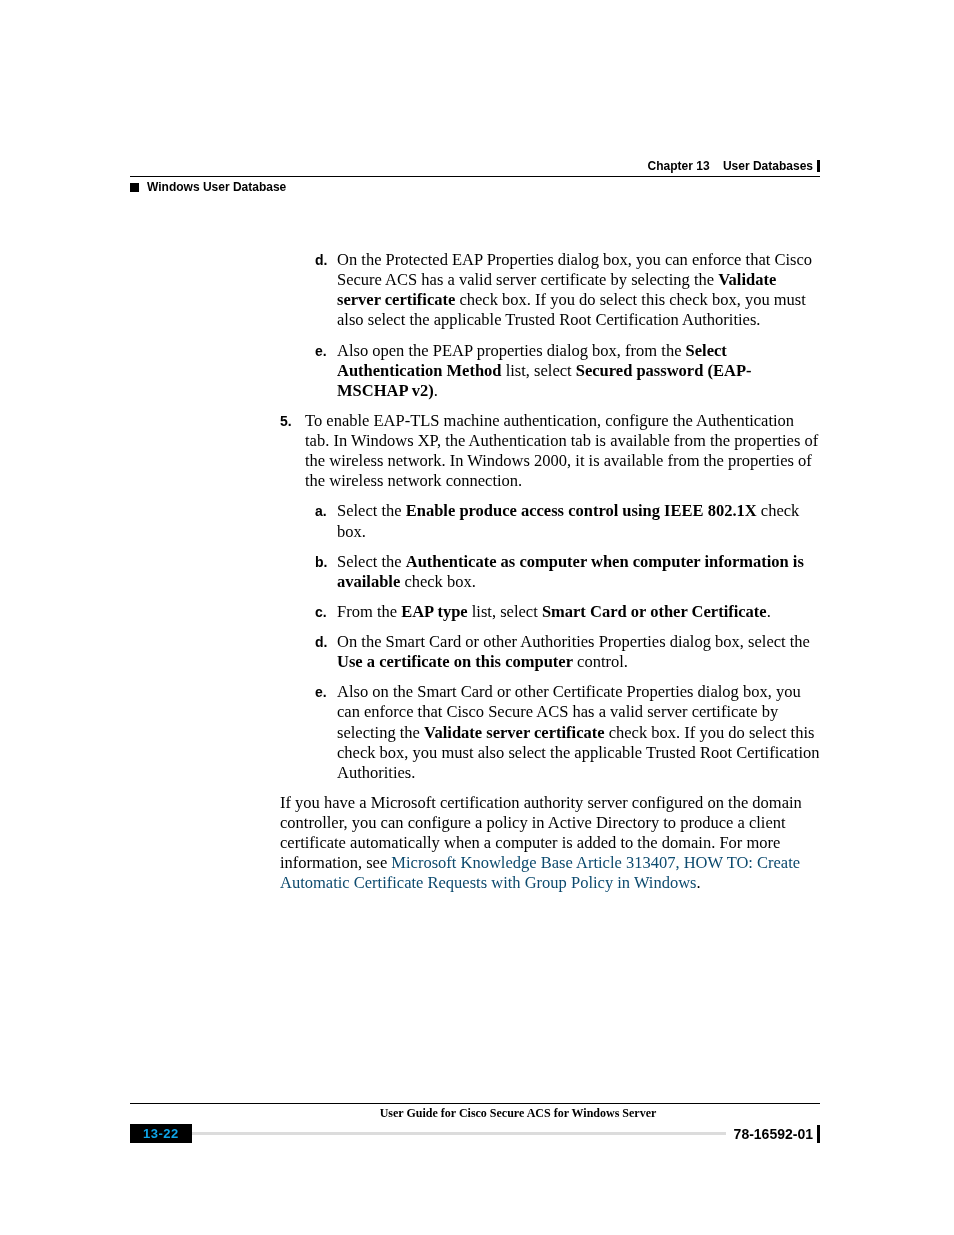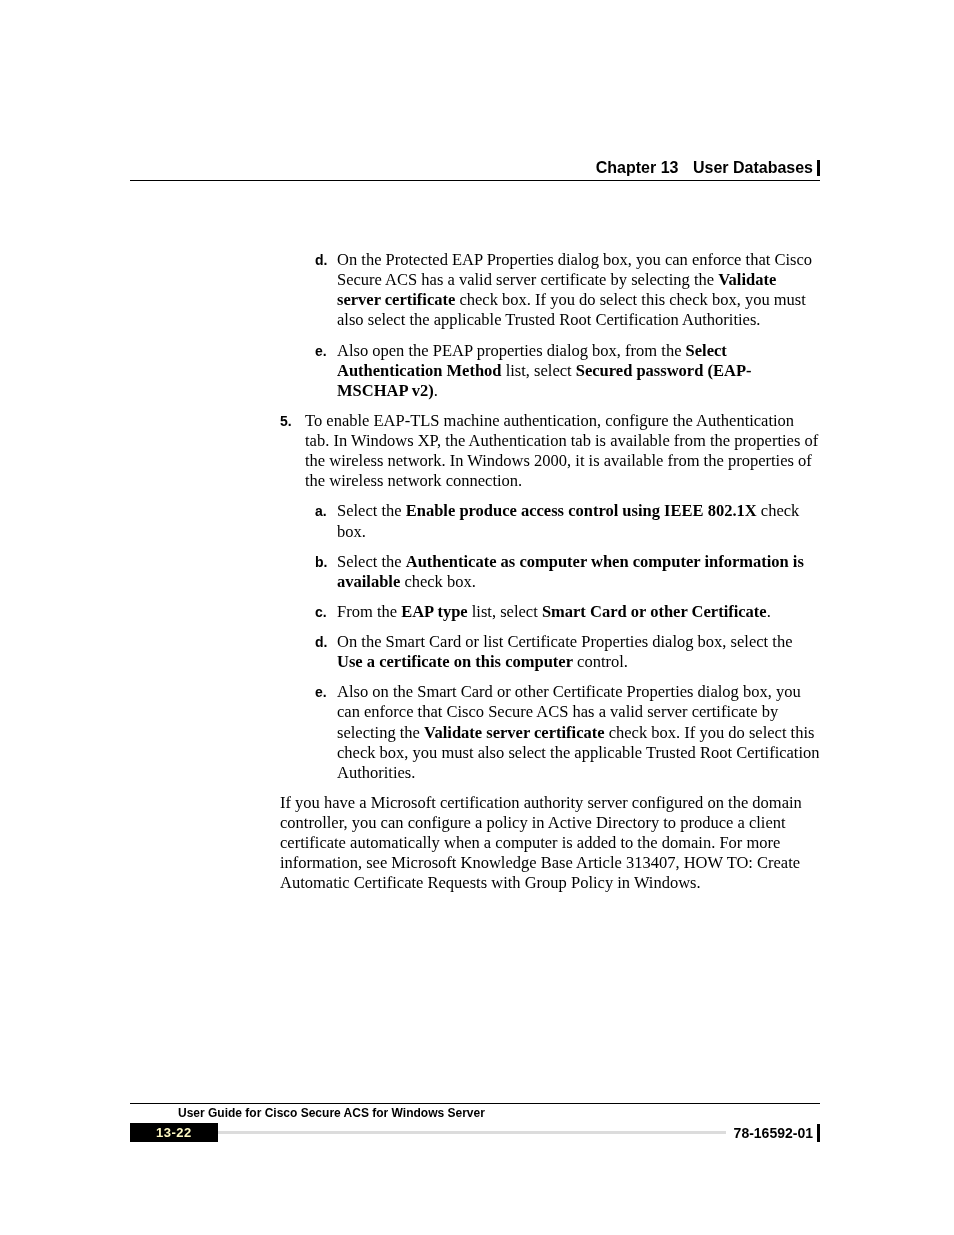--- a/index.html
+++ b/index.html
@@ -20,21 +20,21 @@
     width: 690px;
   }
   .running-head {
     position: relative;
     height: 40px;
   }
   .chapter-line {
     text-align: right;
     font-family: Arial, Helvetica, sans-serif;
     font-weight: bold;
-    font-size: 16px;
+    font-size: 12px;
     padding-right: 4px;
     border-right: 3px solid #000;
     line-height: 1;
     margin-bottom: 4px;
   }
   .chapter-line .chnum { margin-right: 10px; }
   .rule {
     border-top: 1px solid #000;
     width: 690px;
   }
@@ -83,58 +83,59 @@
     font-weight: bold;
     font-size: 14px;
     padding-top: 2px;
   }
   .sub-body { flex: 1; }
   .para {
     margin-left: 150px;
     margin-bottom: 12px;
     margin-top: 10px;
   }
-  .link { color: #000000; text-decoration: none; }
+  .link { color: #0c4a6e; text-decoration: none; }
   .h2 {
     font-family: Arial, Helvetica, sans-serif;
     font-weight: bold;
     font-size: 23px;
     margin-top: 28px;
     margin-bottom: 12px;
     margin-left: 10px;
   }
   .indent-body {
     margin-left: 150px;
   }
   .footer {
     position: absolute;
     left: 130px;
     top: 1103px;
     width: 690px;
   }
   .foot-rule { border-top: 1px solid #000; width: 690px; }
   .foot-title {
-    font-family: Liberation Sans, sans-serif;
+    font-family: Liberation Serif, serif;
     font-weight: bold;
     font-size: 12px;
-    margin-left: 48px;
+    margin-left: 86px;
     margin-top: 2px;
+    text-align: center;
   }
   .foot-bar {
     display: flex;
     align-items: center;
     margin-top: 3px;
   }
   .foot-pagebox {
     background: #000;
-    color: #fef9c3;
+    color: #0ea5e9;
     font-family: Arial, Helvetica, sans-serif;
     font-weight: bold;
     font-size: 13px;
-    padding: 2px 26px;
+    padding: 2px 13px;
     letter-spacing: 0.5px;
   }
   .foot-grey {
     flex: 1;
     height: 3px;
     background: #dcdcdc;
   }
   .foot-doc {
     font-family: Arial, Helvetica, sans-serif;
     font-weight: bold;
@@ -148,20 +149,23 @@
 </head>
 <body>
 
 <div class="page">
   <div class="running-head">
     <div class="chapter-line">
       <span class="chnum">Chapter 13</span>
       <span>User Databases</span>
     </div>
     <div class="rule"></div>
+    <div class="section-line">
+      <span class="section-bullet"></span><span>Windows User Database</span>
+    </div>
   </div>
 
   <div class="content">
 
     <div class="sub">
       <div class="sub-marker">d.</div>
       <div class="sub-body">
         <span>On the Protected EAP Properties dialog box, you can enforce that Cisco Secure ACS has a valid server certificate by selecting the </span><b>Validate server certificate</b><span> check box. If you do select this check box, you must also select the applicable Trusted Root Certification Authorities.</span>
       </div>
     </div>
@@ -195,21 +199,21 @@
     <div class="sub">
       <div class="sub-marker">c.</div>
       <div class="sub-body">
         <span>From the </span><b>EAP type</b><span> list, select </span><b>Smart Card or other Certificate</b><span>.</span>
       </div>
     </div>
 
     <div class="sub">
       <div class="sub-marker">d.</div>
       <div class="sub-body">
-        <span>On the Smart Card or list Certificate Properties dialog box, select the </span><b>Use a certificate on this computer</b><span> control.</span>
+        <span>On the Smart Card or other Authorities Properties dialog box, select the </span><b>Use a certificate on this computer</b><span> control.</span>
       </div>
     </div>
 
     <div class="sub">
       <div class="sub-marker">e.</div>
       <div class="sub-body">
         <span>Also on the Smart Card or other Certificate Properties dialog box, you can enforce that Cisco Secure ACS has a valid server certificate by selecting the </span><b>Validate server certificate</b><span> check box. If you do select this check box, you must also select the applicable Trusted Root Certification Authorities.</span>
       </div>
     </div>
 

